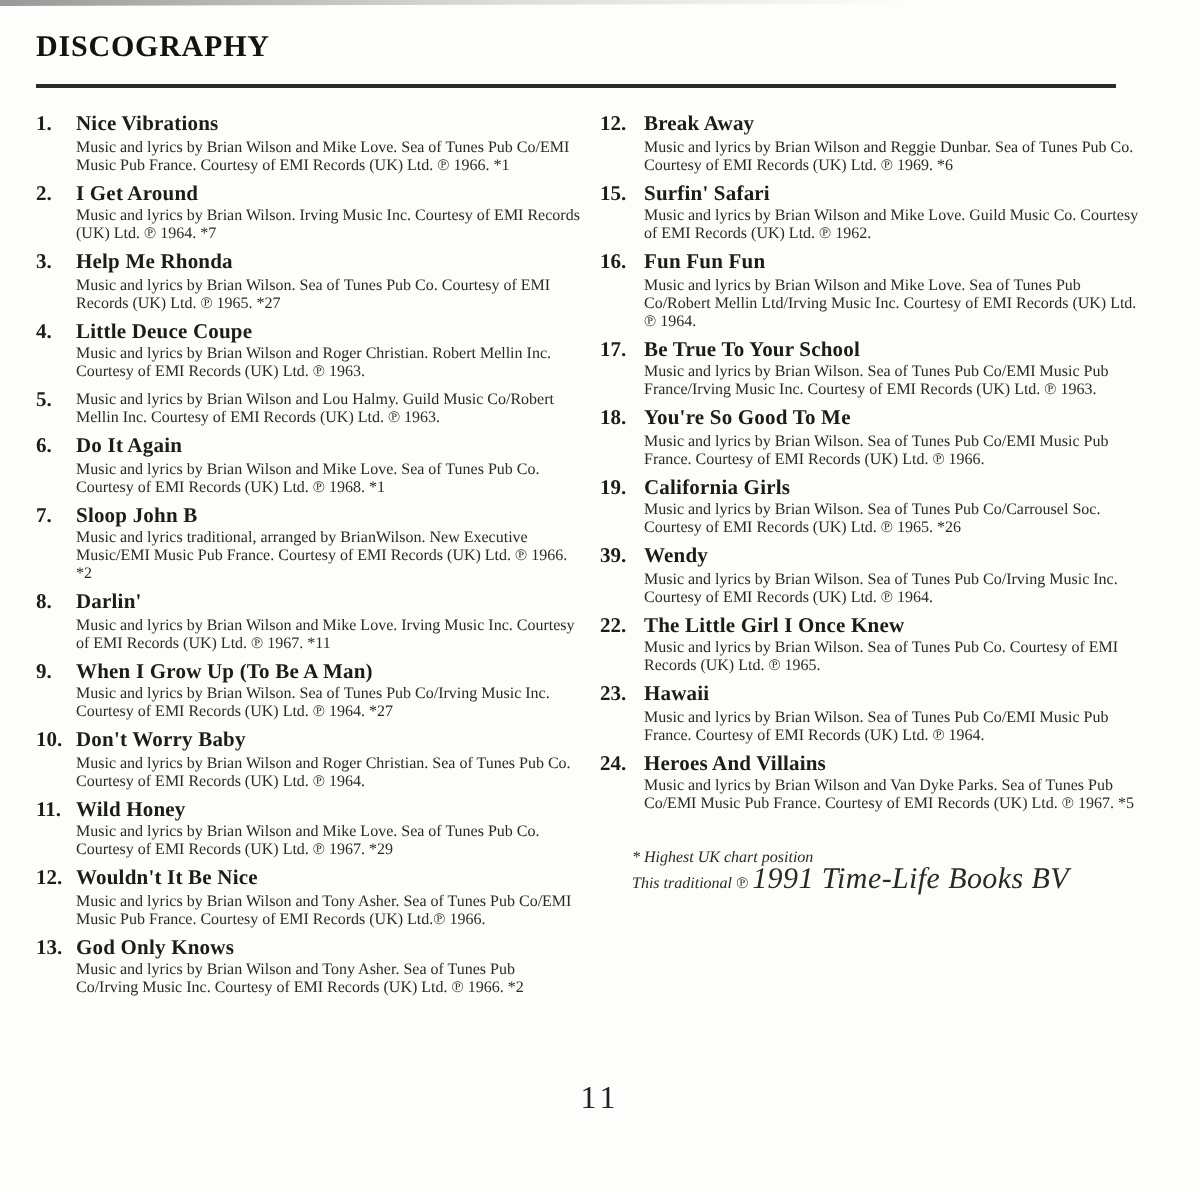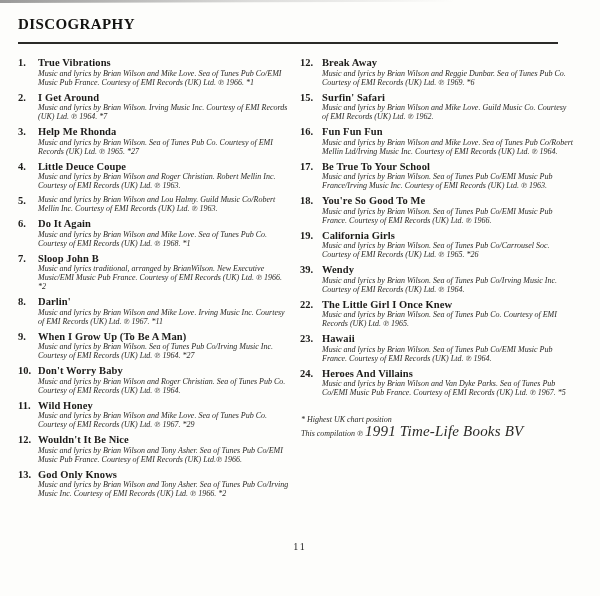--- a/index.html
+++ b/index.html
@@ -63,29 +63,28 @@
     font-size: 10.5px;
     line-height: 11.5px;
   }
   .track-title {
     font-weight: bold;
     font-size: 10.5px;
     line-height: 11.5px;
     letter-spacing: 0.1px;
   }
   .track-credit {
-    font-style: italic;
     font-size: 8px;
     line-height: 9px;
     color: #2a2926;
     max-width: 252px;
   }
   .footnotes {
     margin-top: 13px;
-    margin-left: 1px;
+    margin-left: 16px;
   }
   .footnote-chart {
     font-style: italic;
     font-size: 8px;
     line-height: 9.5px;
     color: #2a2926;
   }
   .footnote-compilation {
     font-style: italic;
     font-size: 8px;
@@ -95,21 +94,21 @@
   }
   .footnote-compilation .big {
     font-size: 15px;
     letter-spacing: 0.2px;
   }
   .page-number {
     position: absolute;
     left: 0; right: 0;
     top: 541px;
     text-align: center;
-    font-size: 10px;
+    font-size: 16px;
     letter-spacing: 2px;
     color: #222;
   }
 </style>
 </head>
 <body>
 
 <div class="scan-streak"></div>
 
 <div class="page">
@@ -117,21 +116,21 @@
   <h1 class="page-title">DISCOGRAPHY</h1>
 
   <div class="header-rule"></div>
 
   <div class="columns">
 
     <div class="col col-left">
         <div class="track">
     <span class="track-number">1.</span>
     <span>
-      <div class="track-title">True Vibrations</div>
+      <div class="track-title">Nice Vibrations</div>
       <div class="track-credit">Music and lyrics by Brian Wilson and Mike Love. Sea of Tunes Pub Co/EMI Music Pub France. Courtesy of EMI Records (UK) Ltd. ℗ 1966. *1</div>
     </span>
   </div>
         <div class="track">
     <span class="track-number">2.</span>
     <span>
       <div class="track-title">I Get Around</div>
       <div class="track-credit">Music and lyrics by Brian Wilson. Irving Music Inc. Courtesy of EMI Records (UK) Ltd. ℗ 1964. *7</div>
     </span>
   </div>
@@ -282,21 +281,21 @@
     <span class="track-number">24.</span>
     <span>
       <div class="track-title">Heroes And Villains</div>
       <div class="track-credit">Music and lyrics by Brian Wilson and Van Dyke Parks. Sea of Tunes Pub Co/EMI Music Pub France. Courtesy of EMI Records (UK) Ltd. ℗ 1967. *5</div>
     </span>
   </div>
         </div>
 
       <div class="footnotes">
         <div class="footnote-chart">* Highest UK chart position</div>
-        <div class="footnote-compilation"><span>This compilation ℗ </span><span class="big">1991 Time-Life Books BV</span></div>
+        <div class="footnote-compilation"><span>This traditional ℗ </span><span class="big">1991 Time-Life Books BV</span></div>
       </div>
     </div>
 
   </div>
 
   <div class="page-number">11</div>
 
 </div>
 
 </body></html>

